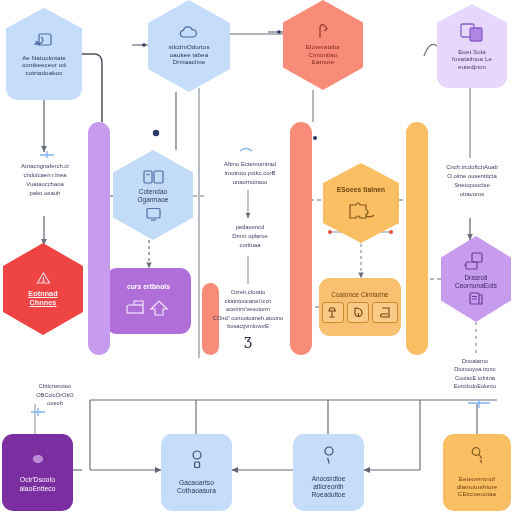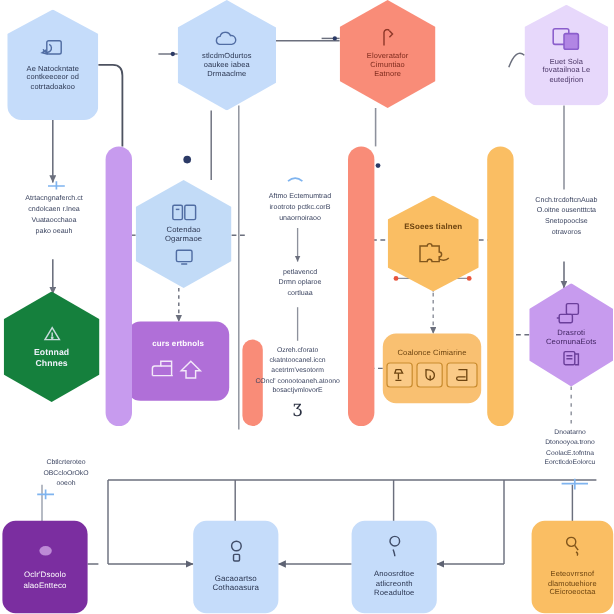--- a/index.html
+++ b/index.html
@@ -21,21 +21,21 @@
   .hexa{clip-path:polygon(50% 0%,100% 25%,100% 75%,50% 100%,0% 75%,0% 25%);}
   .home{border-radius:10px 10px 12px 12px;clip-path:polygon(50% 0%,100% 22%,100% 100%,0% 100%,0% 22%);}
   .rrect{border-radius:11px;}
   .pill{border-radius:24px;}
 
   
   .c-lblue{background:#c5dcfa;color:#2a3550;}
   .c-lblue2{background:#c2dbf7;color:#2c3651;}
   .c-salmon{background:#f98c78;color:#7d2a1c;}
   .c-lavender{background:#e7d8fb;color:#4a3566;}
-  .c-navy{background:#15803d;color:#eef1fa;}
+  .c-navy{background:#ef4444;color:#eef1fa;text-decoration:underline;}
   .c-purple{background:#b06fd8;color:#ffffff;}
   .c-purple2{background:#c79bee;color:#3f2360;}
   .c-dpurple{background:#7b2ea0;color:#ffffff;}
   .c-orange{background:#fabe63;color:#6d4410;}
   .c-orange2{background:#f9c071;color:#6d4410;}
   .c-purplebar{background:#c79bee;}
   .c-orangebar{background:#fabe63;}
   .c-salmonbar{background:#f98c78;}
 
   .ftext{position:absolute;text-align:center;color:#3b4460;line-height:1.5;

